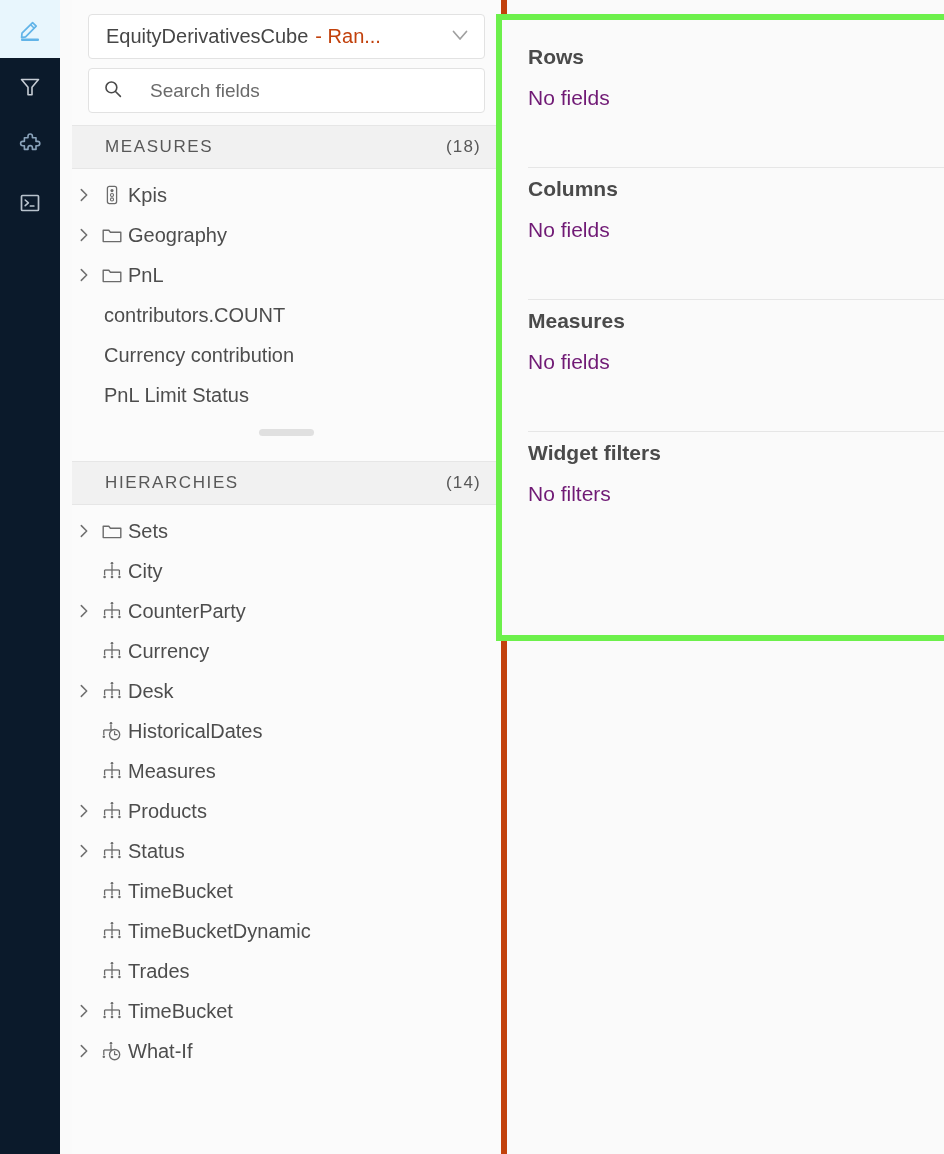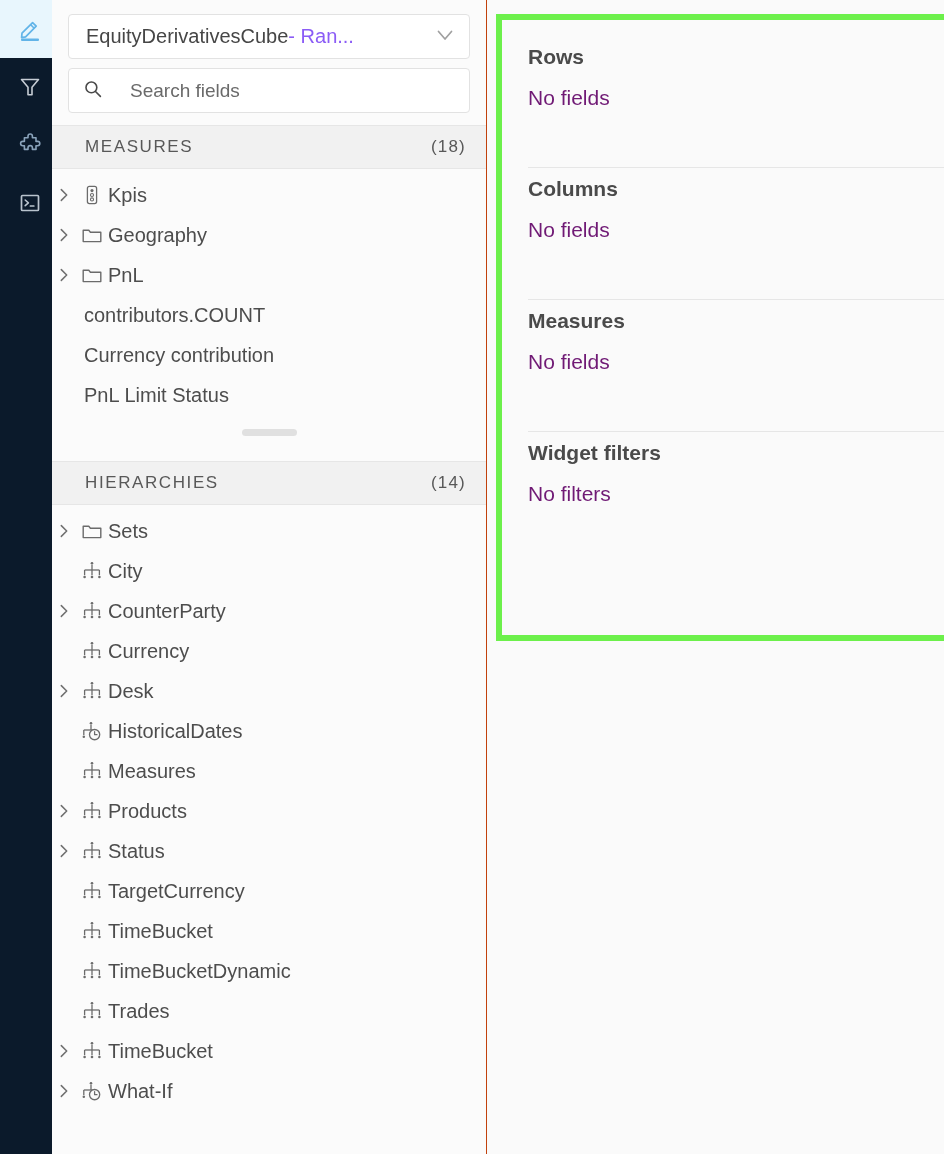--- a/index.html
+++ b/index.html
@@ -37,25 +37,25 @@
     align-items: center;
     justify-content: center;
     cursor: pointer;
   }
   .rail-btn.active { background: #e8f6fd; }
   .rail-btn svg { display: block; }
 
   
   .panel {
     position: absolute;
-    left: 52px; top: 0;
+    left: 72px; top: 0;
     width: 435px;
     height: 1154px;
     background: #fbfbfb;
-    border-right: 1px solid #c2410c;
+    border-right: 6px solid #c2410c;
     display: flex;
     flex-direction: column;
   }
 
   .cube-select {
     margin: 14px 16px 0 16px;
     height: 45px;
     background: #ffffff;
     border: 1px solid #e2e2e2;
     border-radius: 4px;
@@ -64,21 +64,22 @@
     padding: 0 12px 0 17px;
     cursor: pointer;
   }
   .cube-name {
     font-size: 20px;
     color: #464646;
     white-space: nowrap;
   }
   .cube-sub {
     font-size: 20px;
-    color: #8b5cf6;
+    color: #c2410c;
+    margin-left: 7px;
     white-space: nowrap;
     overflow: hidden;
     flex: 1;
   }
   .chev {
     margin-left: auto;
     flex: 0 0 auto;
     color: #9b9b9b;
   }
 
@@ -556,41 +557,20 @@
               <path d="M12 4.8 V10" stroke="#6b6b6b" stroke-width="1.3"></path>
               <path d="M4.6 10 H19.4" stroke="#6b6b6b" stroke-width="1.3"></path>
               <path d="M4.6 10 V15.2" stroke="#6b6b6b" stroke-width="1.3"></path>
               <path d="M12 10 V15.2" stroke="#6b6b6b" stroke-width="1.3"></path>
               <path d="M19.4 10 V15.2" stroke="#6b6b6b" stroke-width="1.3"></path>
               <circle cx="4.6" cy="17" r="1.3" fill="#6b6b6b"></circle>
               <circle cx="12" cy="17" r="1.3" fill="#6b6b6b"></circle>
               <circle cx="19.4" cy="17" r="1.3" fill="#6b6b6b"></circle>
             </svg>
           </span>
-          <span class="node-label">TargetCurrency</span>
-        </div>
-        <div class="node">
-          <span class="caret empty">
-            <svg width="16" height="16" viewBox="0 0 16 16" fill="none">
-              <path d="M5.3 2.6 L10.7 8 L5.3 13.4" stroke="#6f6f6f" stroke-width="1.5" stroke-linecap="round" stroke-linejoin="round" fill="none"></path>
-            </svg>
-          </span>
-          <span class="node-icon">
-            <svg width="24" height="22" viewBox="0 0 24 22" fill="none">
-              <circle cx="12" cy="3.2" r="1.3" fill="#6b6b6b"></circle>
-              <path d="M12 4.8 V10" stroke="#6b6b6b" stroke-width="1.3"></path>
-              <path d="M4.6 10 H19.4" stroke="#6b6b6b" stroke-width="1.3"></path>
-              <path d="M4.6 10 V15.2" stroke="#6b6b6b" stroke-width="1.3"></path>
-              <path d="M12 10 V15.2" stroke="#6b6b6b" stroke-width="1.3"></path>
-              <path d="M19.4 10 V15.2" stroke="#6b6b6b" stroke-width="1.3"></path>
-              <circle cx="4.6" cy="17" r="1.3" fill="#6b6b6b"></circle>
-              <circle cx="12" cy="17" r="1.3" fill="#6b6b6b"></circle>
-              <circle cx="19.4" cy="17" r="1.3" fill="#6b6b6b"></circle>
-            </svg>
-          </span>
           <span class="node-label">TimeBucket</span>
         </div>
         <div class="node">
           <span class="caret empty">
             <svg width="16" height="16" viewBox="0 0 16 16" fill="none">
               <path d="M5.3 2.6 L10.7 8 L5.3 13.4" stroke="#6f6f6f" stroke-width="1.5" stroke-linecap="round" stroke-linejoin="round" fill="none"></path>
             </svg>
           </span>
           <span class="node-icon">
             <svg width="24" height="22" viewBox="0 0 24 22" fill="none">

